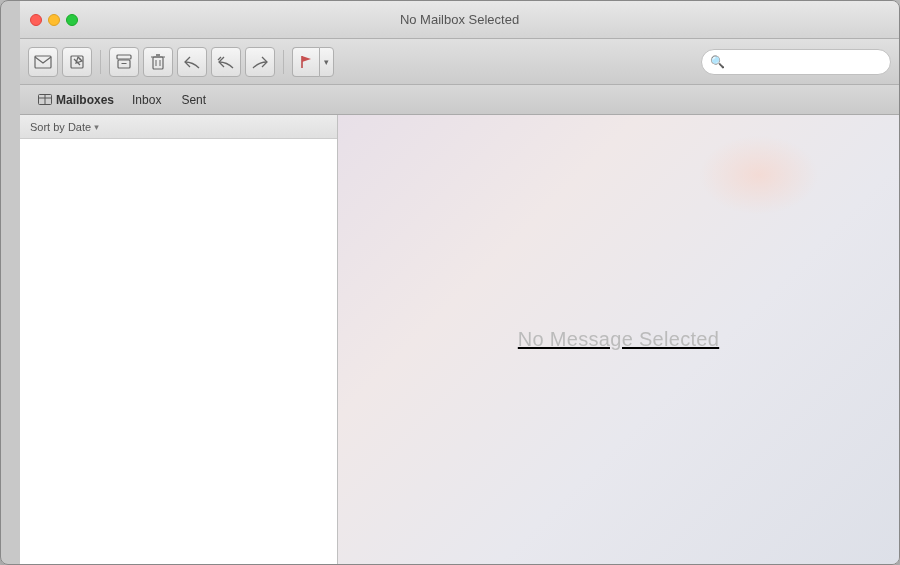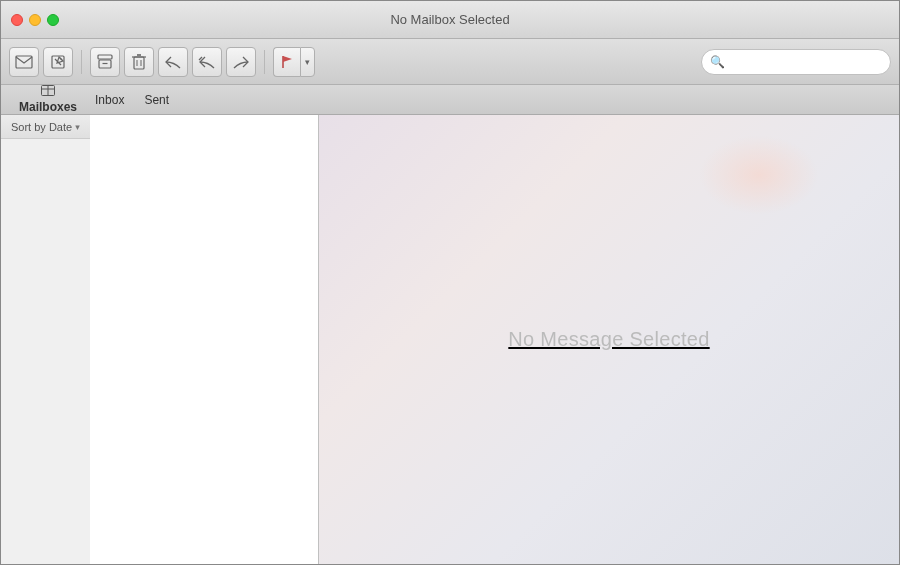--- a/index.html
+++ b/index.html
@@ -8,26 +8,27 @@
       width: 900px;
       height: 565px;
       overflow: hidden;
       font-family: -apple-system, "Helvetica Neue", Arial, sans-serif;
       background: #c8c8c8;
     }
 
     .window {
       width: 900px;
       height: 565px;
-      border-radius: 0;
+      border-radius: 8px;
       overflow: hidden;
       border: 1px solid #888;
       display: flex;
       flex-direction: column;
       box-shadow: 0 4px 20px rgba(0,0,0,0.4);
+      padding-left: 19px;
     }
 
     
     .title-bar {
       height: 38px;
       background: linear-gradient(to bottom, #e8e8e8, #d4d4d4);
       border-bottom: 1px solid #b0b0b0;
       display: flex;
       align-items: center;
       padding: 0 10px;
@@ -143,21 +144,20 @@
     .nav-tab-mailboxes {
       display: flex;
       align-items: center;
       gap: 4px;
       font-size: 12px;
       color: #333;
       font-weight: 600;
       cursor: pointer;
       padding: 0 8px;
       height: 100%;
-      flex-direction: column;
     }
 
     .nav-tab {
       font-size: 12px;
       color: #333;
       cursor: pointer;
       padding: 0 10px;
       height: 100%;
       display: flex;
       align-items: center;
@@ -175,20 +175,21 @@
       overflow: hidden;
     }
 
     
     .left-panel {
       width: 318px;
       flex-shrink: 0;
       background: #f0f0f0;
       border-right: 1px solid #c0c0c0;
       display: flex;
+      flex-direction: column;
     }
 
     .sort-bar {
       height: 24px;
       background: linear-gradient(to bottom, #ececec, #e0e0e0);
       border-bottom: 1px solid #ccc;
       display: flex;
       align-items: center;
       padding: 0 10px;
       flex-shrink: 0;

